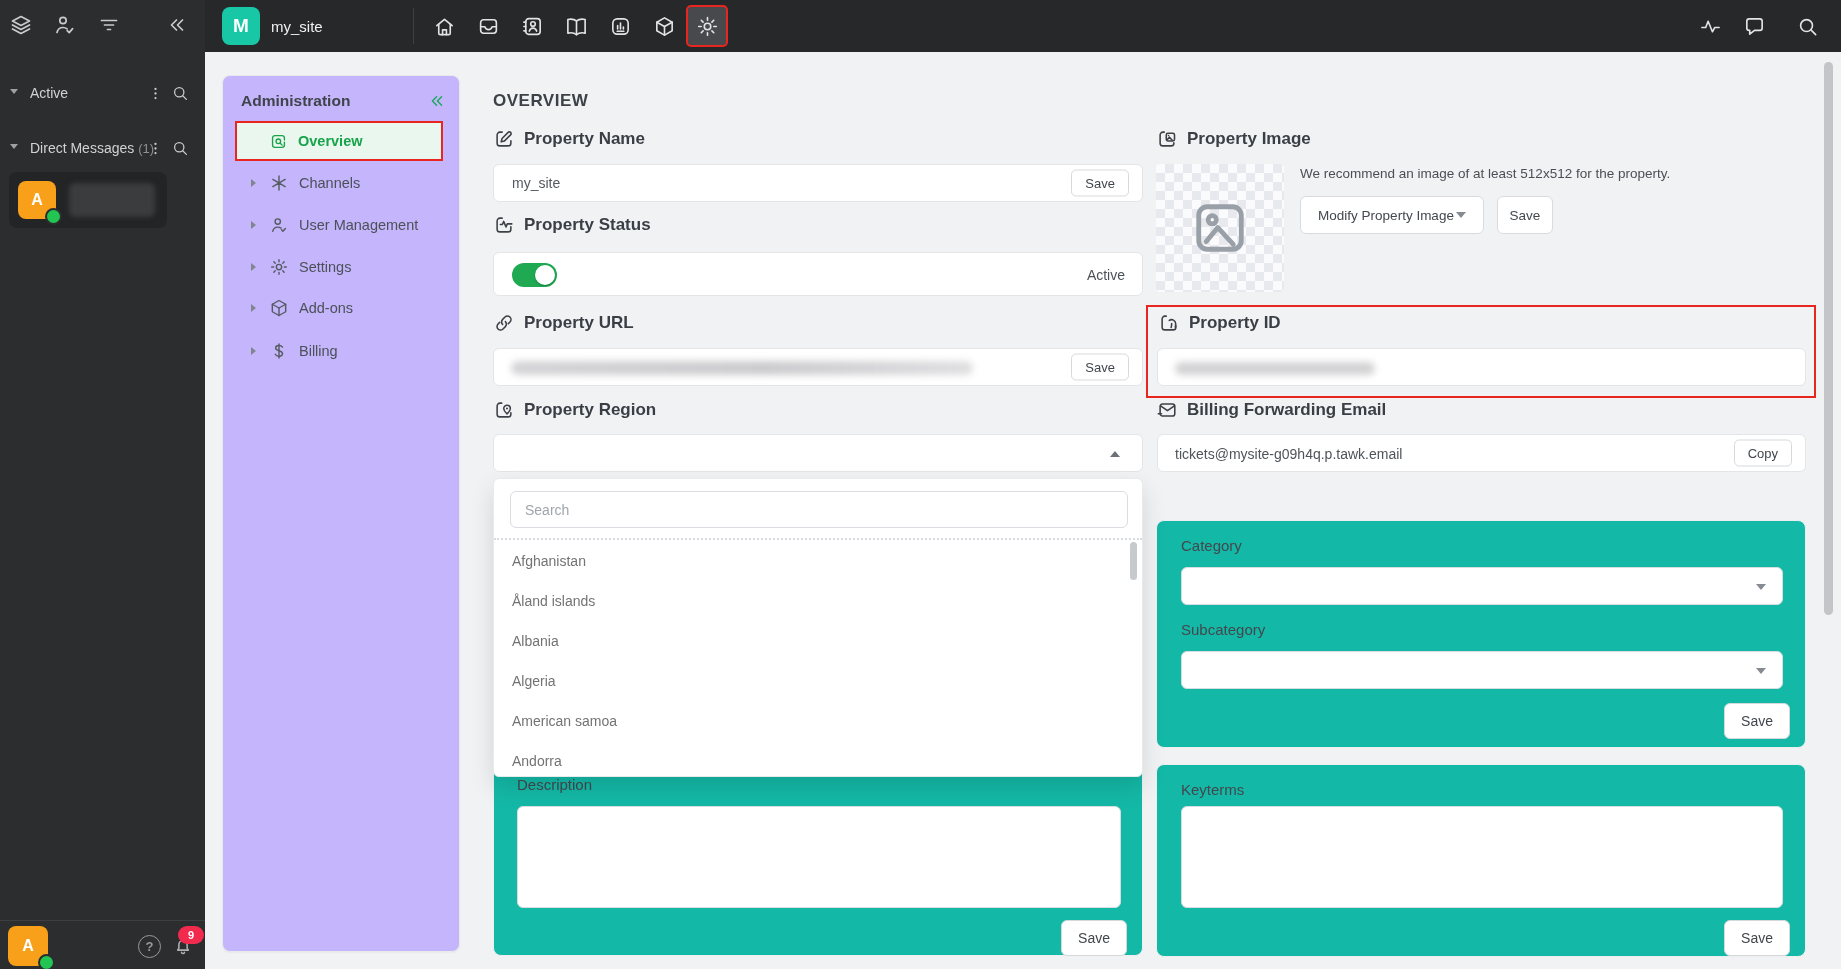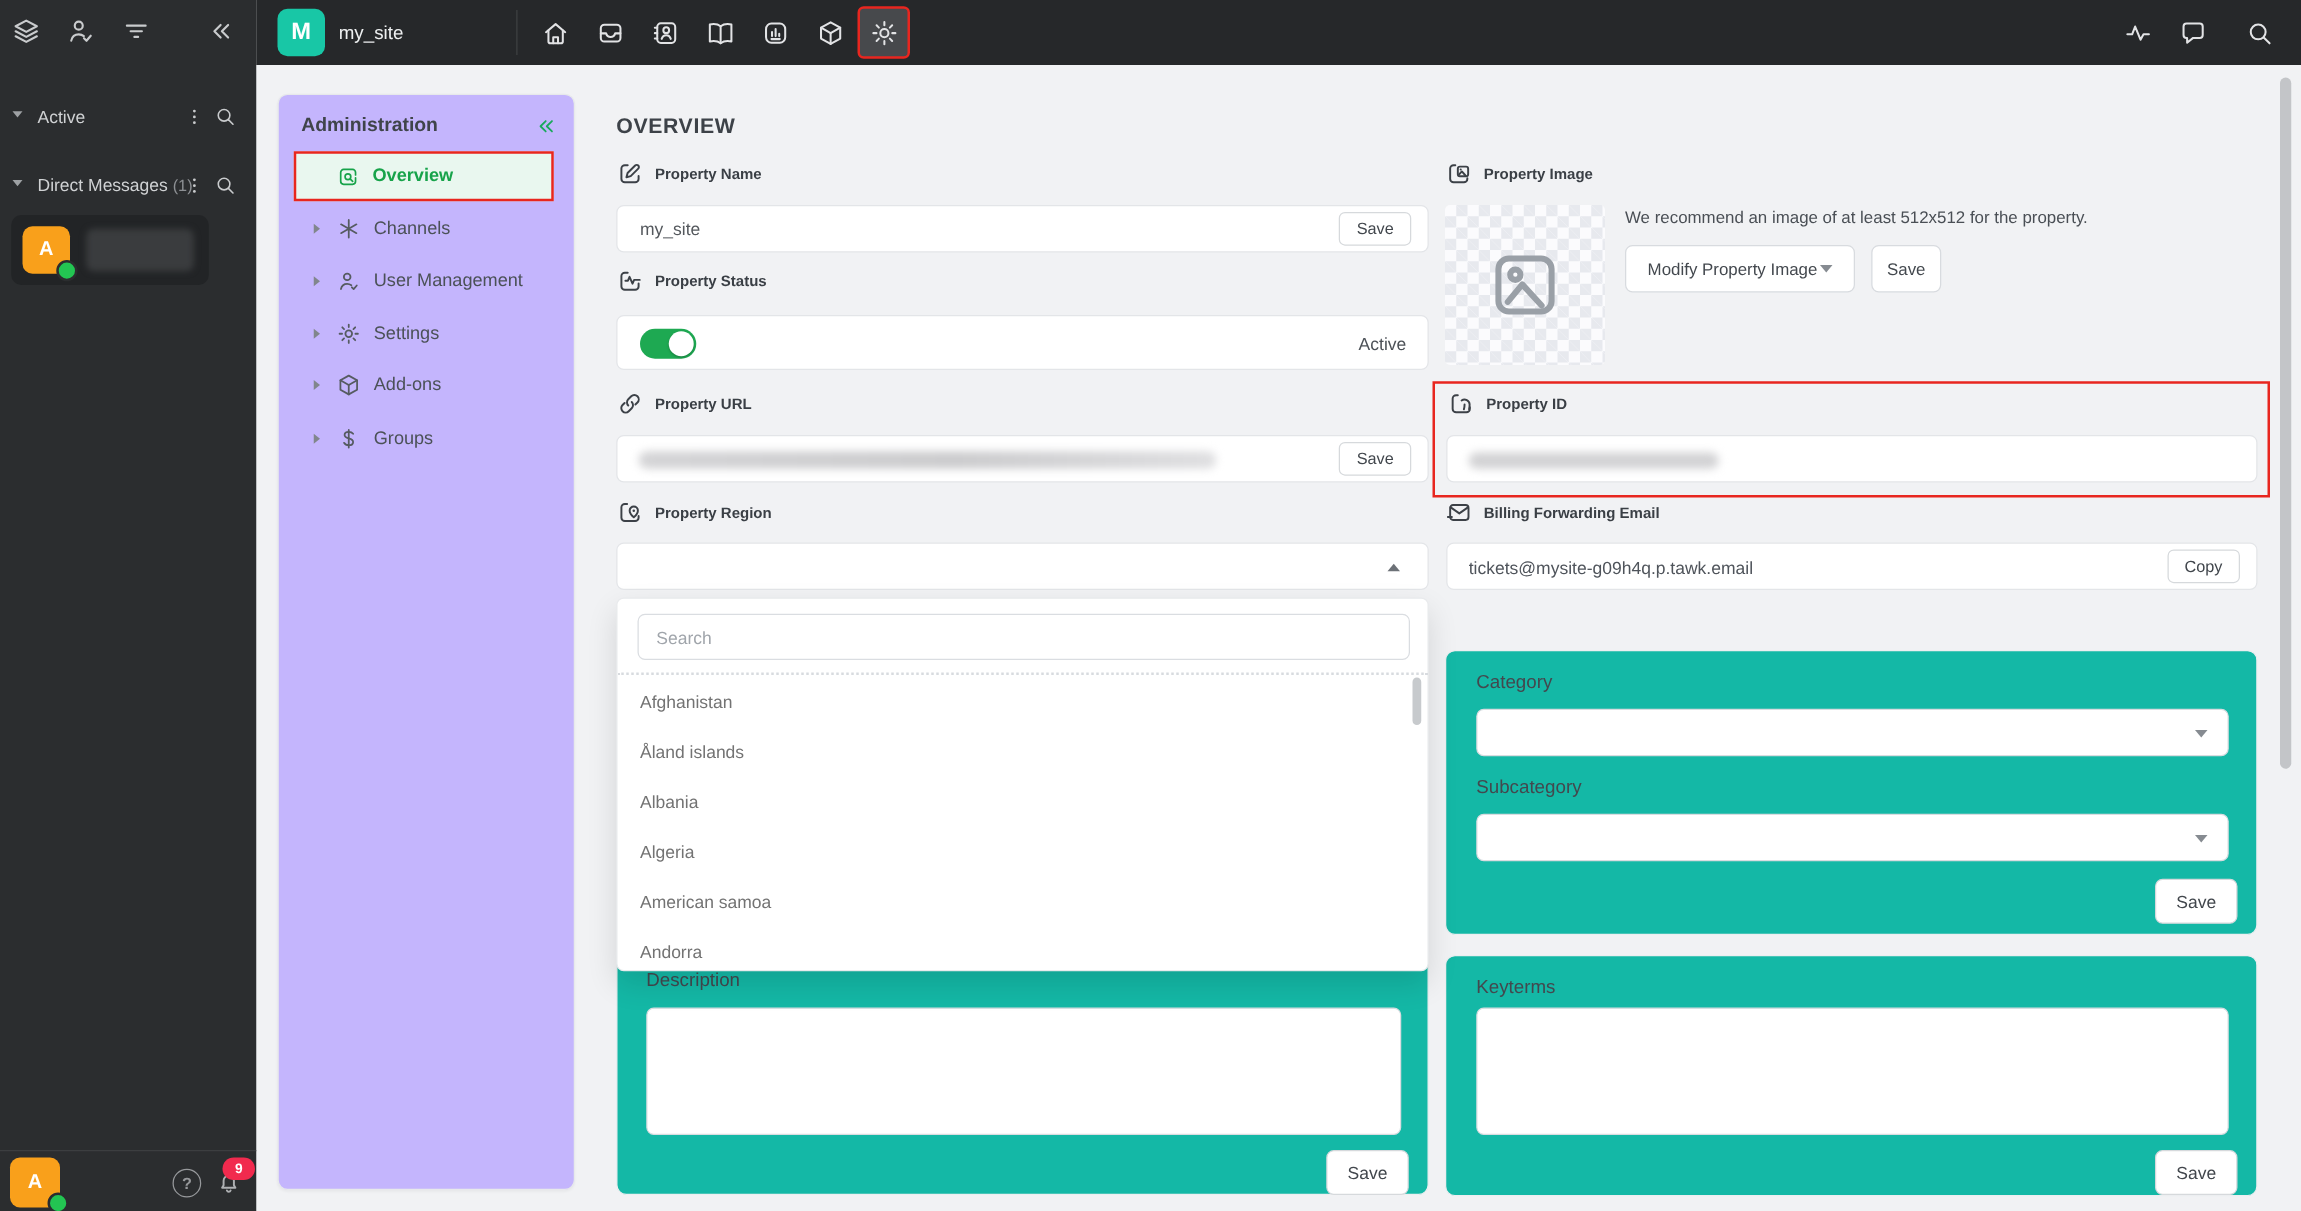--- a/index.html
+++ b/index.html
@@ -41,21 +41,21 @@
   .ov-label{color:#17a34a;font-size:14.5px;font-weight:600}
   .admin-row{left:0;width:238px;height:42px;display:flex;align-items:center;cursor:pointer}
   .admin-row .tri-right{margin-left:28px;width:0;height:0;border-top:4px solid transparent;border-bottom:4px solid transparent;border-left:5px solid #81868c}
   .admin-ic{color:#565b61;width:20px;height:20px;margin-left:13px}
   .admin-label{font-size:14.5px;color:#4b5157;margin-left:10px}
 
   
   .h1{font-size:17px;font-weight:bold;letter-spacing:.5px;color:#3d4248}
   .field-label{display:flex;align-items:center;gap:9px}
   .field-label svg{width:22px;height:22px;color:#3c4147}
-  .field-label .txt{font-size:12px;font-weight:bold;color:#3a3f45}
+  .field-label .txt{font-size:17px;font-weight:bold;color:#3a3f45}
   .inrow{background:#fff;border:1px solid #e3e5e8;border-radius:6px;box-sizing:border-box}
   .save-sm{position:absolute;right:13px;top:50%;transform:translateY(-50%);height:27px;padding:0 13px;background:#fff;border:1px solid #d6d9dc;border-radius:5px;font-size:13px;color:#41464c;display:flex;align-items:center;cursor:pointer;font-family:inherit}
   .toggle{position:absolute;left:18px;top:10px;width:45px;height:24px;border-radius:12px;background:#1ea952;cursor:pointer}
   .toggle .knob{position:absolute;right:2px;top:2px;width:20px;height:20px;border-radius:50%;background:#fff;box-shadow:0 1px 2px rgba(0,0,0,.25)}
   .blurval{filter:blur(3.5px);border-radius:7px}
   .caret-up{width:0;height:0;border-left:5px solid transparent;border-right:5px solid transparent;border-bottom:6px solid #6c7177}
   .caret-dn{width:0;height:0;border-left:5px solid transparent;border-right:5px solid transparent;border-top:6px solid #868b91}
   .dropdown{left:493px;top:478px;width:650px;height:299px;background:#fff;border:1px solid #e8eaec;border-radius:6px;box-shadow:0 10px 24px rgba(0,0,0,.12);z-index:10;box-sizing:border-box}
   .search-in{position:absolute;left:16px;top:12px;width:618px;height:37px;border:1px solid #dadde1;border-radius:6px;box-sizing:border-box;font-size:14px;color:#4a4f55;padding:0 14px;font-family:inherit;outline:none}
   .search-in::placeholder{color:#a0a5ab}
@@ -286,21 +286,21 @@
           <path d="M12 12v9"></path>
         </svg>
       <span class="admin-label">Add-ons</span>
     </div>
     <div class="abs admin-row" style="top:254px">
       <div class="tri-right"></div>
       <svg class="ic admin-ic" viewBox="0 0 24 24">
           <path d="M12 3.5v17"></path>
           <path d="M16.2 7.3c-.9-1.3-2.3-2-4.2-2-2.3 0-4 1.2-4 3.1 0 4.2 8.2 2.3 8.2 6.6 0 2-1.8 3.2-4.2 3.2-2.1 0-3.7-.9-4.5-2.3"></path>
         </svg>
-      <span class="admin-label">Groups</span>
+      <span class="admin-label">Billing</span>
     </div>
   </div>
 
   <div class="abs h1" style="left:493px;top:91px">OVERVIEW</div>
 
   <div class="abs field-label" style="left:493px;top:128px">
     <svg class="ic" viewBox="0 0 24 24">
         <path d="M10 4.5H7.5a3 3 0 0 0-3 3v9a3 3 0 0 0 3 3h9a3 3 0 0 0 3-3V14"></path>
         <path d="M19.2 4.8a1.9 1.9 0 0 0-2.7 0l-6.6 6.6-1 3.7 3.7-1 6.6-6.6a1.9 1.9 0 0 0 0-2.7z"></path>
       </svg>

